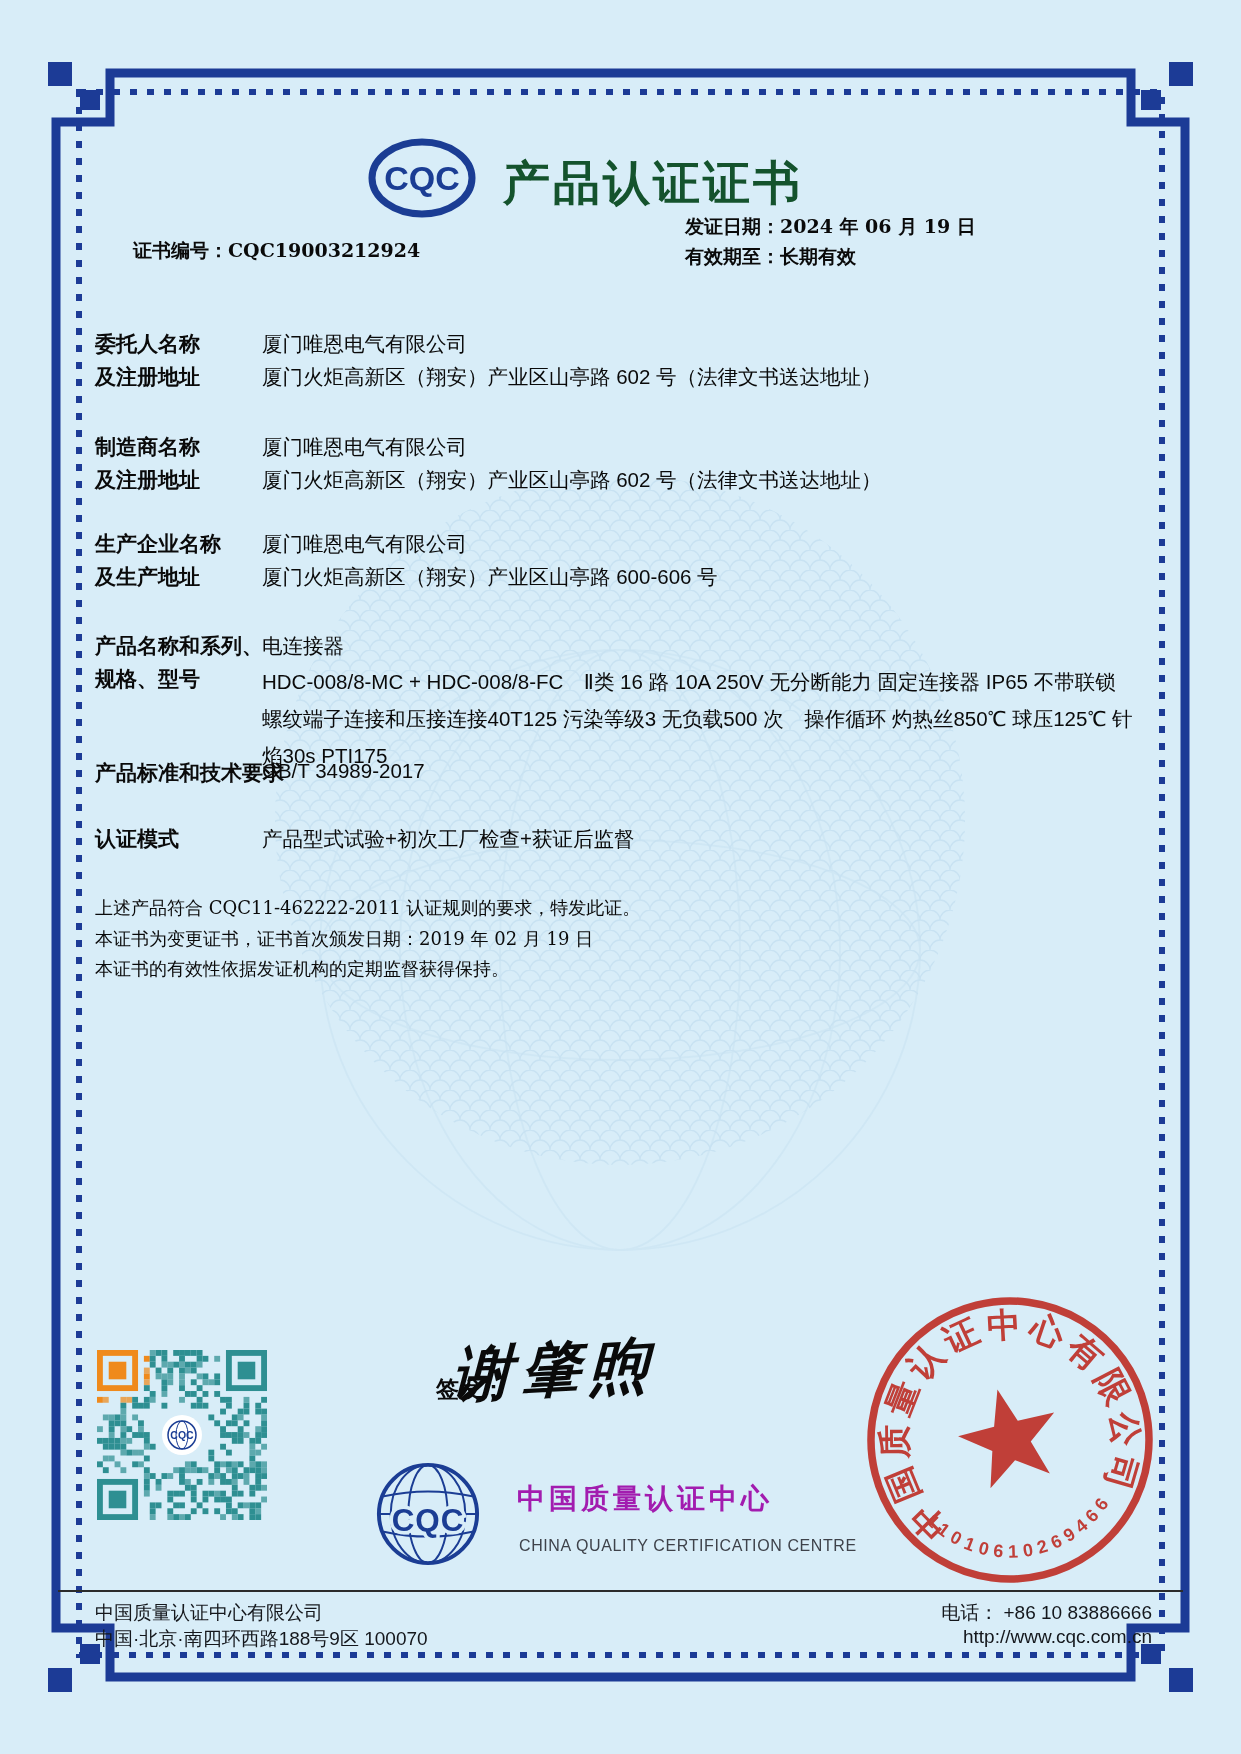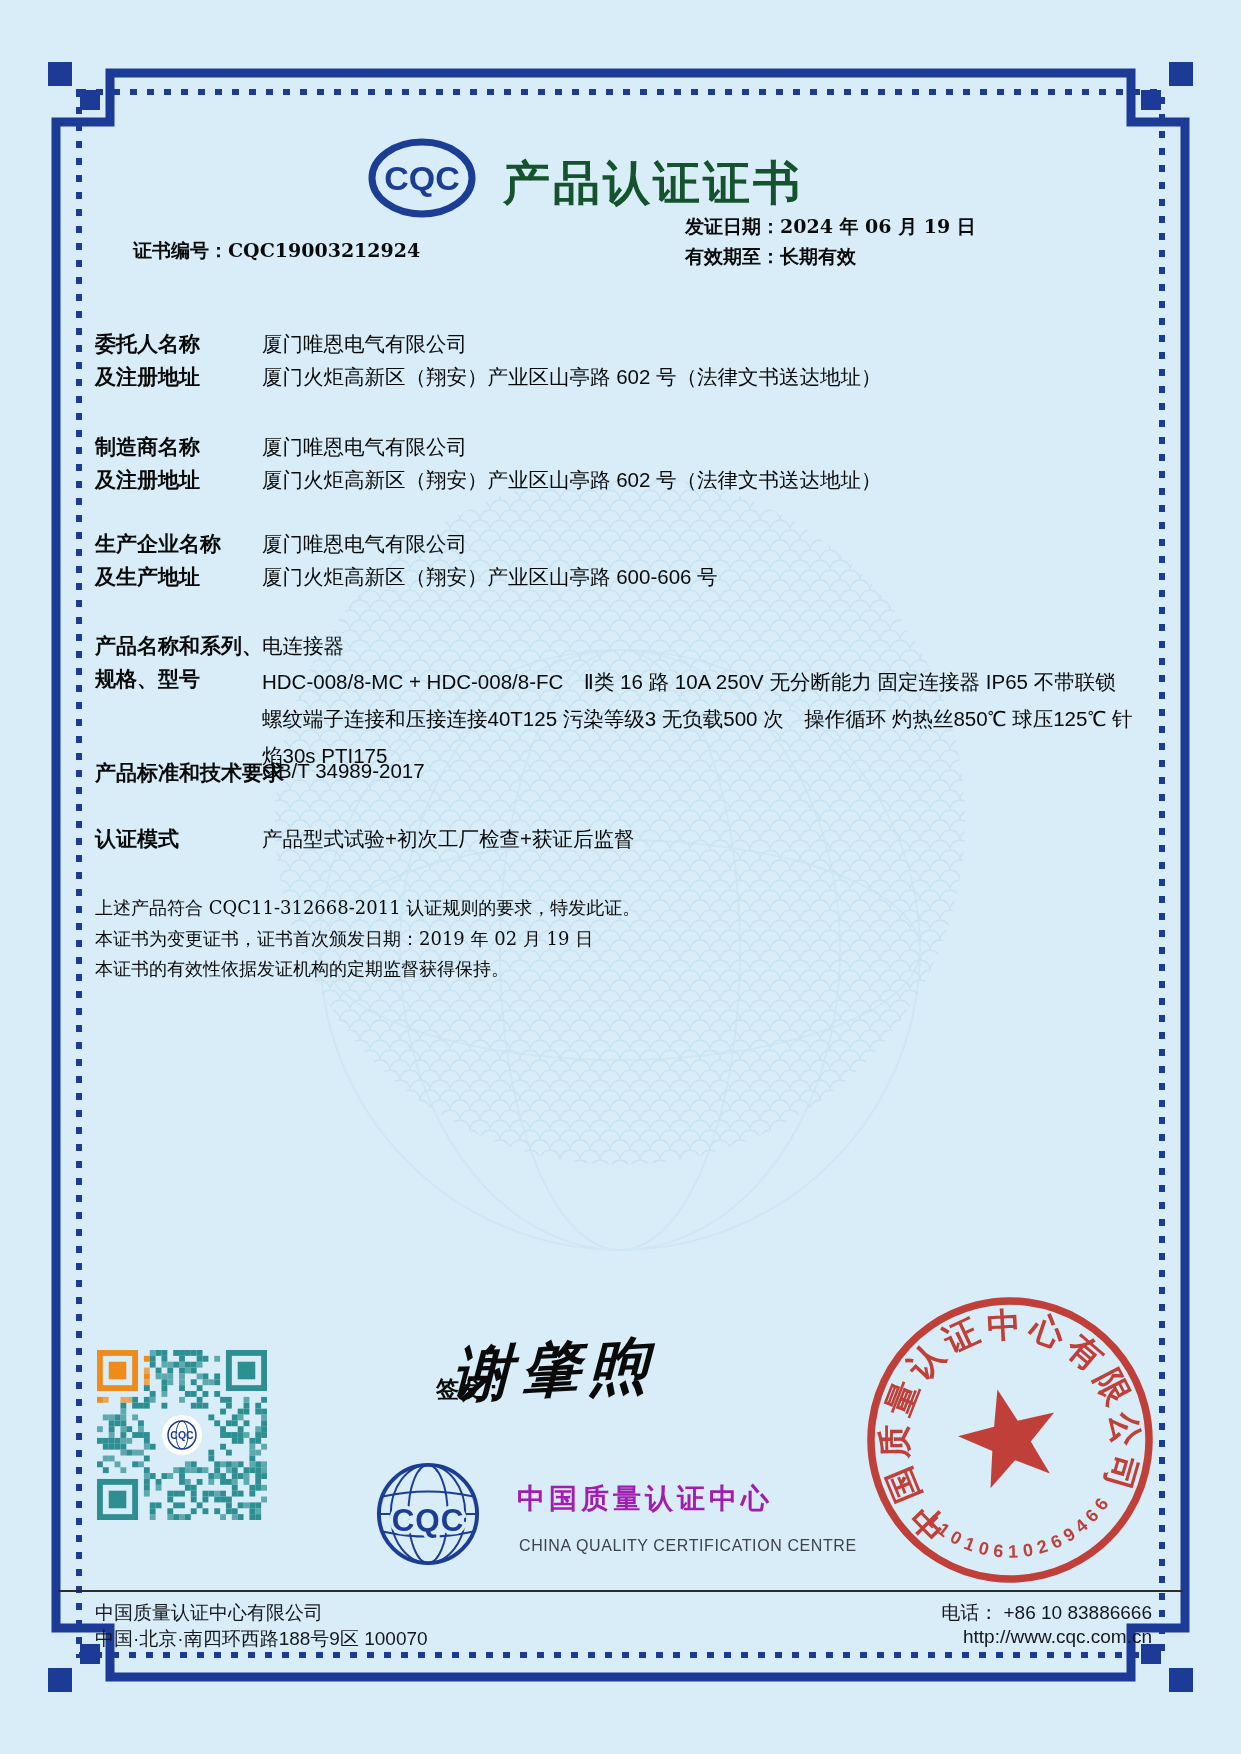--- a/index.html
+++ b/index.html
@@ -131,21 +131,21 @@
   <div class="lbl" style="top:665px">规格、型号</div>
   <div class="val" style="top:632px">电连接器</div>
   <div class="val-block" style="top:663px">HDC-008/8-MC + HDC-008/8-FC　Ⅱ类 16 路 10A 250V 无分断能力 固定连接器 IP65 不带联锁　螺纹端子连接和压接连接40T125 污染等级3 无负载500 次　操作循环 灼热丝850℃ 球压125℃ 针焰30s PTI175</div>
 
   <div class="lbl" style="top:759px">产品标准和技术要求</div>
   <div class="val" style="top:759px">GB/T 34989-2017</div>
 
   <div class="lbl" style="top:825px">认证模式</div>
   <div class="val" style="top:825px">产品型式试验+初次工厂检查+获证后监督</div>
 
-  <div class="stmt" style="top:896px">上述产品符合 CQC11-312668-2011 认证规则的要求，特发此证。</div>
+  <div class="stmt" style="top:896px">上述产品符合 CQC11-462222-2011 认证规则的要求，特发此证。</div>
   <div class="stmt" style="top:927px">本证书为变更证书，证书首次颁发日期：2019 年 02 月 19 日</div>
   <div class="stmt" style="top:957px">本证书的有效性依据发证机构的定期监督获得保持。</div>
 
 
   <div class="qr">
     <svg id="qr-svg" width="170" height="170" viewBox="0 0 170 170">
         <rect x="52.76" y="0.00" width="5.86" height="5.86" fill="#2e8f92" opacity="0.72"></rect>
         <rect x="58.62" y="0.00" width="5.86" height="5.86" fill="#2e8f92"></rect>
         <rect x="64.48" y="0.00" width="5.86" height="5.86" fill="#2e8f92"></rect>
         <rect x="76.21" y="0.00" width="5.86" height="5.86" fill="#2e8f92"></rect>

